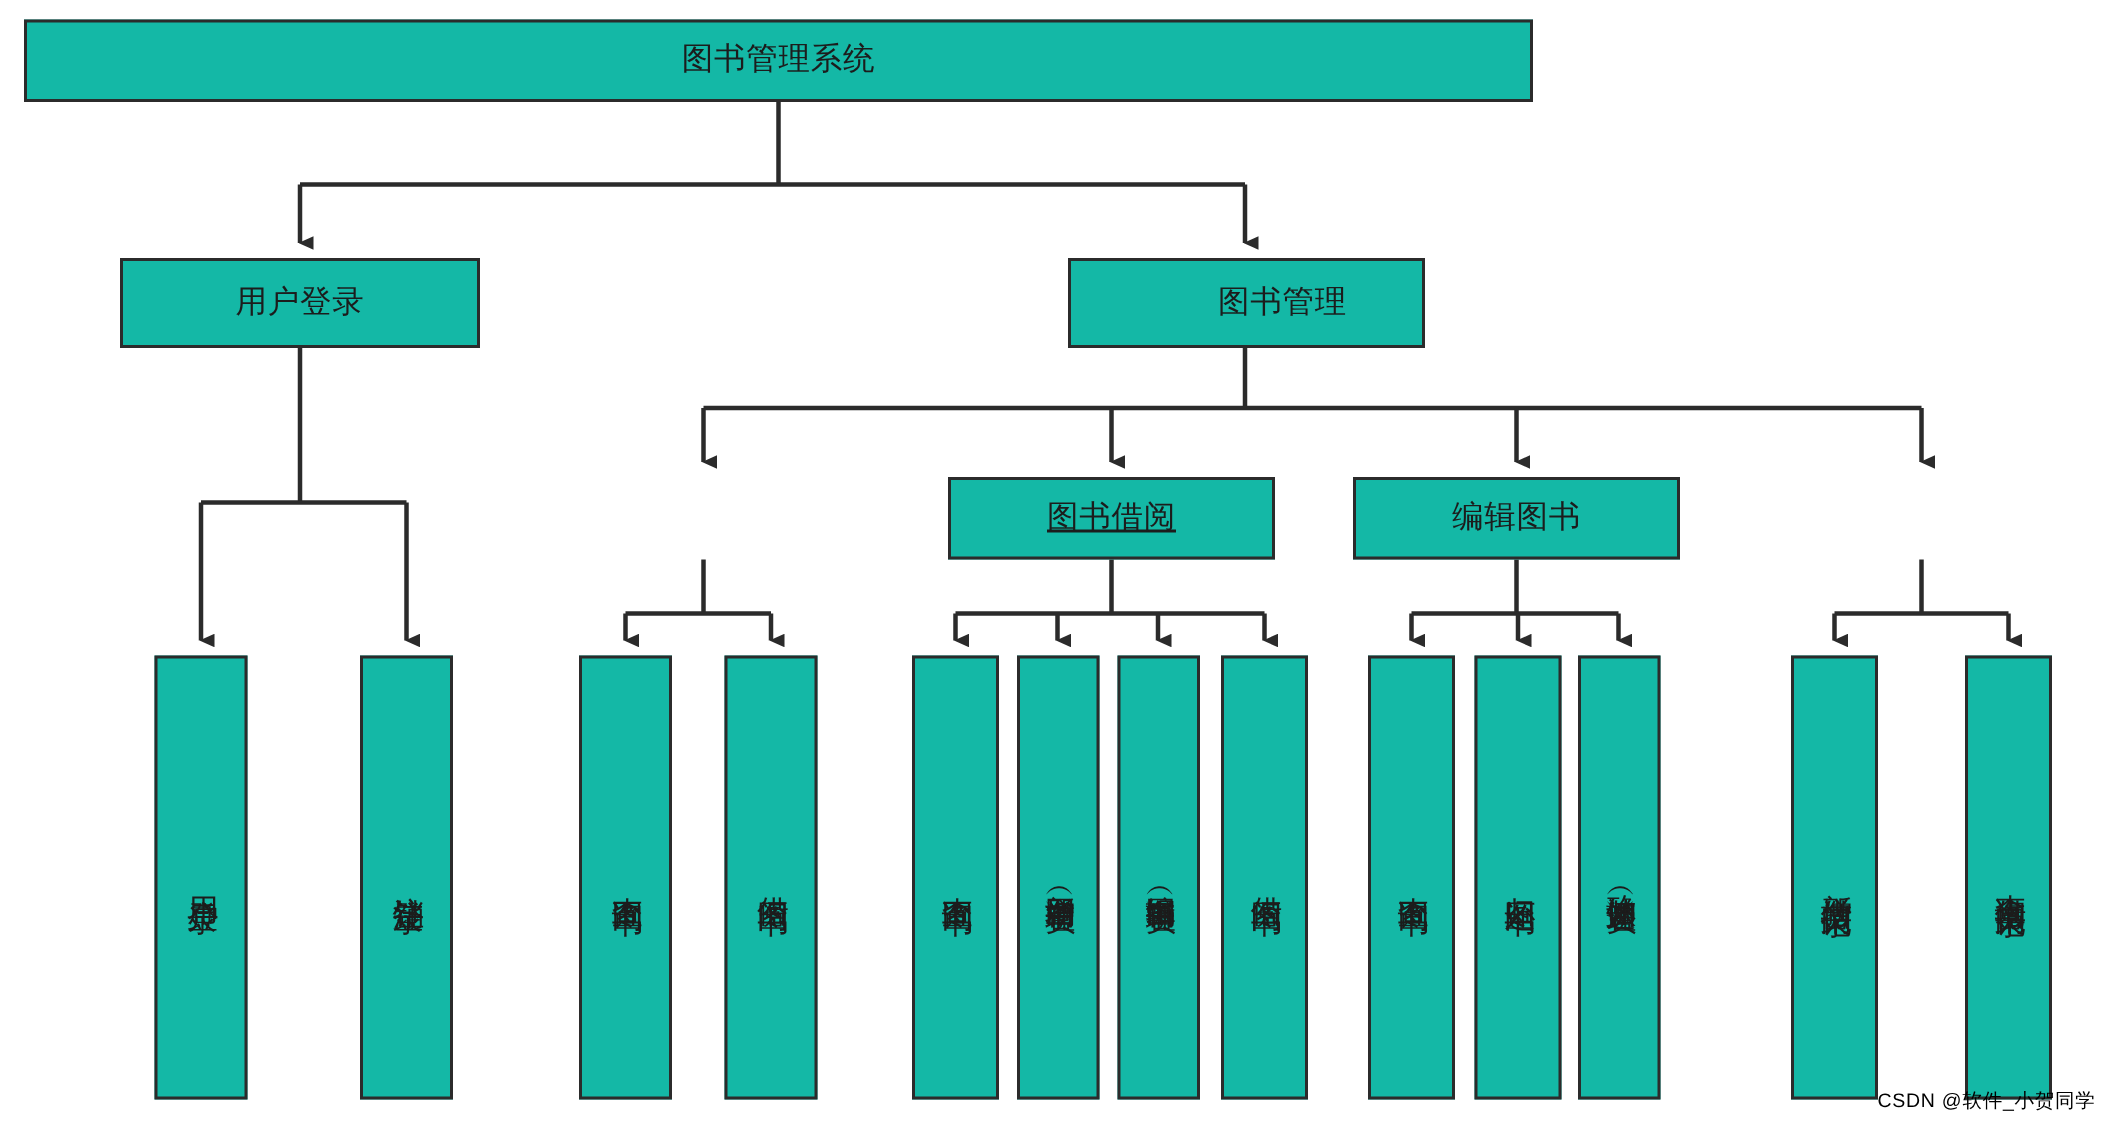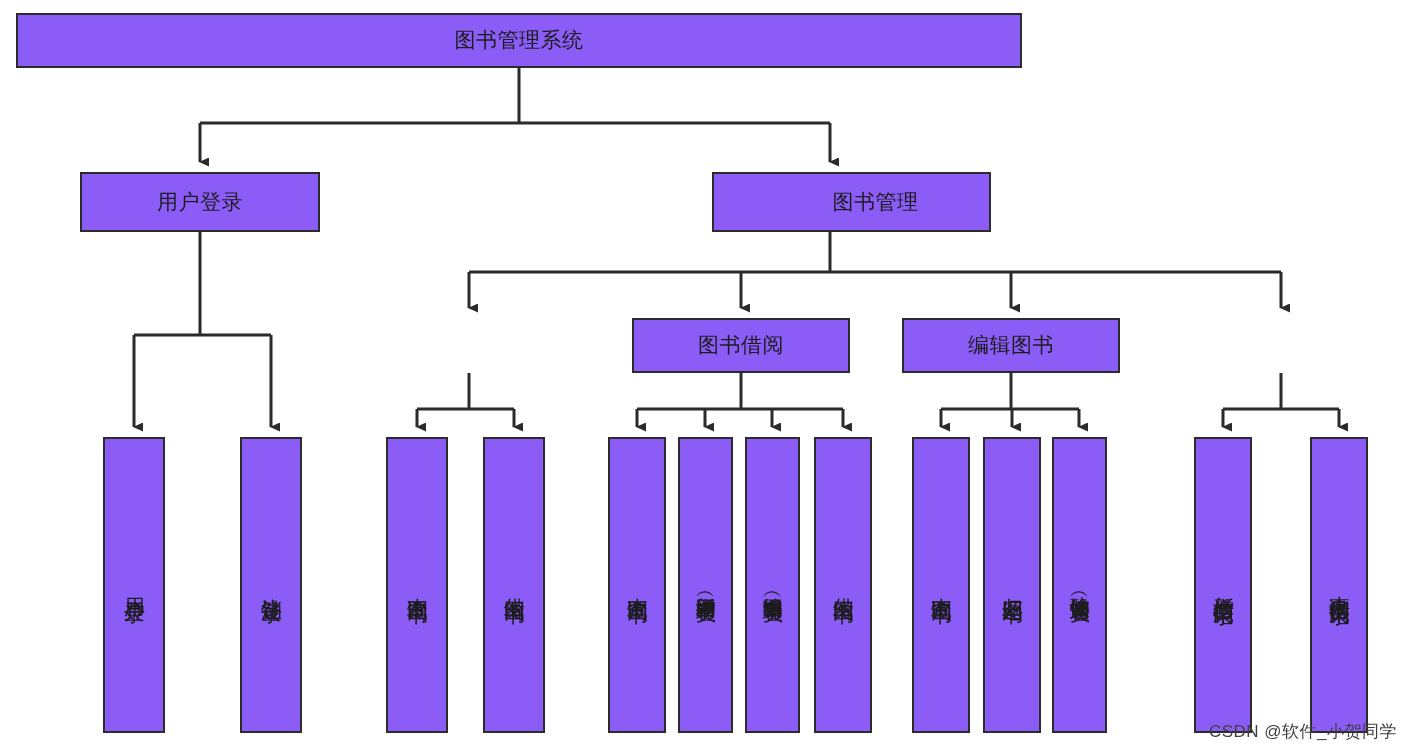--- a/index.html
+++ b/index.html
@@ -21,21 +21,21 @@
     position: absolute;
     left: 0;
     top: 0;
     width: 1405px;
     height: 747px;
   }
   .node {
     position: absolute;
     box-sizing: border-box;
     border: 2.5px solid #2b2b2b;
-    background: #8b5cf6;
+    background: #14b8a6;
     display: flex;
     align-items: center;
     justify-content: center;
     color: #1c1c1c;
   }
   .node-label {
     font-size: 21px;
     line-height: 1.15;
     letter-spacing: 0.5px;
     white-space: nowrap;
@@ -59,22 +59,22 @@
     max-height: 100%;
   }
   .node.vertical.narrow .node-label {
     font-size: 20px;
     letter-spacing: 1px;
   }
   #watermark {
     position: absolute;
     right: 8px;
     bottom: 4px;
-    font-size: 17px;
-    color: #404040;
+    font-size: 13px;
+    color: #000000;
     letter-spacing: 0.5px;
     white-space: nowrap;
     user-select: none;
   }
 </style>
 </head>
 <body>
 
 <div id="diagram-root">
 
@@ -128,25 +128,25 @@
     </g>
   </svg>
 
   <div class="node horizontal" style="left: 16px; top: 13px; width: 1006px; height: 55px;">
     <span class="node-label">图书管理系统</span>
   </div>
 
   <div class="node horizontal" style="left: 80px; top: 172px; width: 240px; height: 60px;">
     <span class="node-label">用户登录</span>
   </div>
-  <div class="node horizontal" style="left: 712px; top: 172px; width: 279px; height: 60px; padding-left: 48px;">
+  <div class="node horizontal" style="left: 712px; top: 172px; width: 238px; height: 60px; padding-left: 48px;">
     <span class="node-label">图书管理</span>
   </div>
 
-  <div class="node horizontal" style="left: 632px; top: 318px; width: 218px; height: 55px;">
+  <div class="node horizontal" style="left: 632px; top: 318px; width: 218px; height: 55px; text-decoration: underline;">
     <span class="node-label">图书借阅</span>
   </div>
   <div class="node horizontal" style="left: 902px; top: 318px; width: 218px; height: 55px;">
     <span class="node-label">编辑图书</span>
   </div>
 
   <div class="node vertical" style="left: 103px; top: 437px; width: 62px; height: 296px;">
     <span class="node-label">用户登录</span>
   </div>
   <div class="node vertical" style="left: 240px; top: 437px; width: 62px; height: 296px;">

